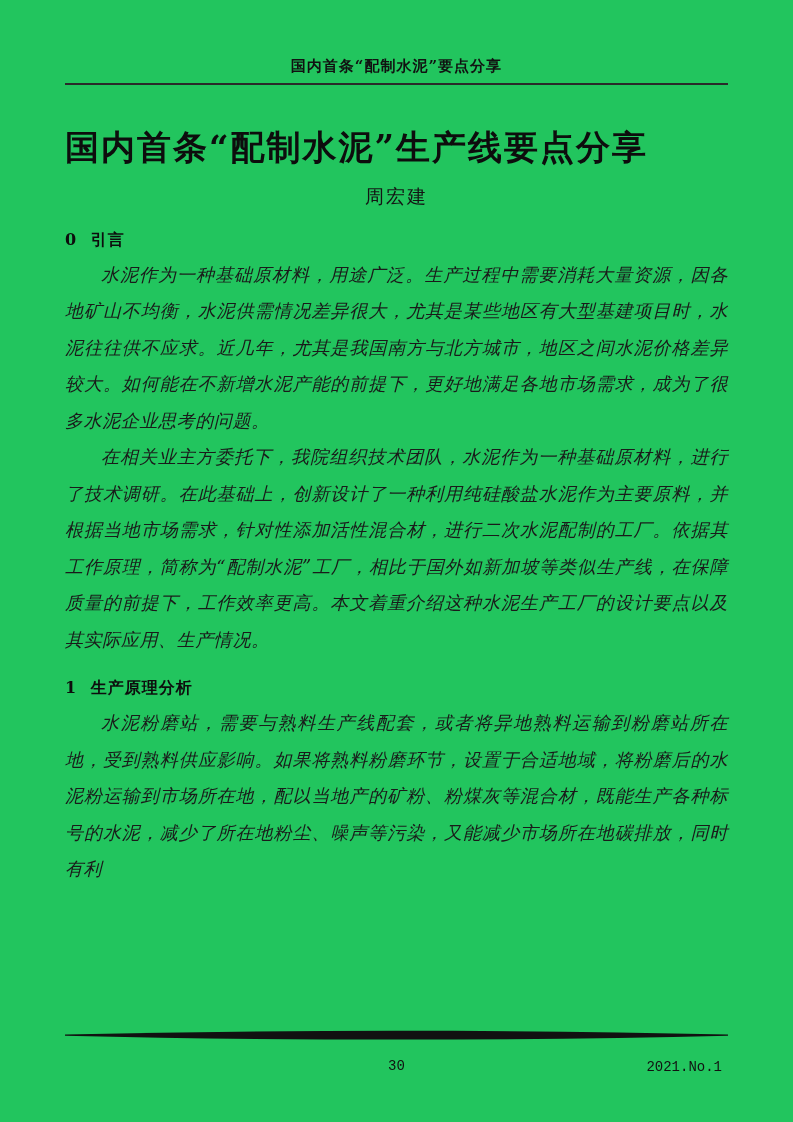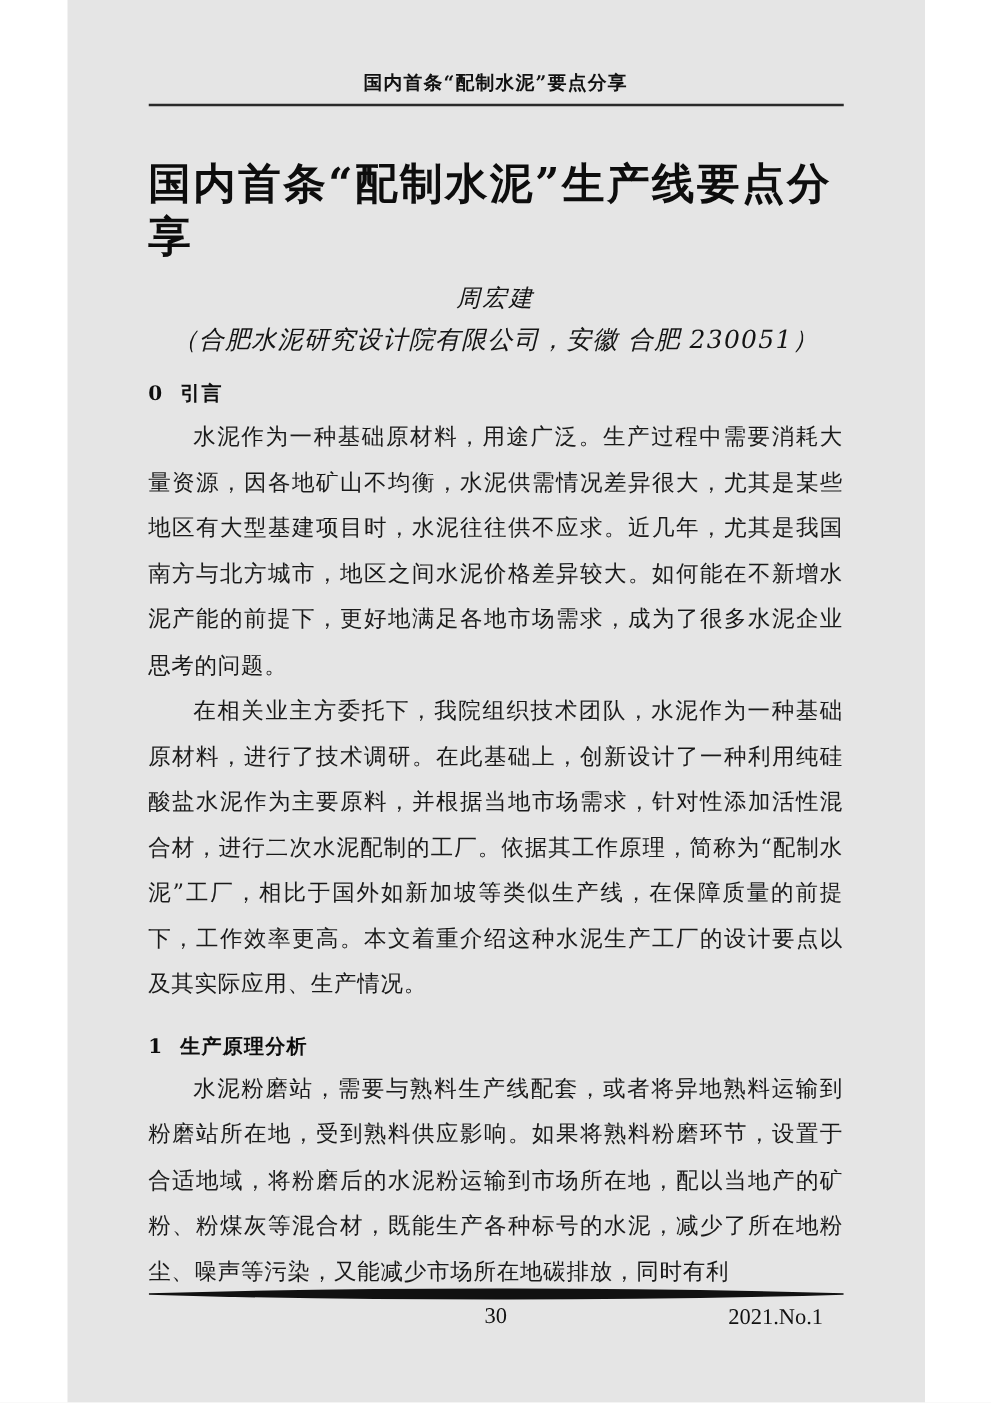--- a/index.html
+++ b/index.html
@@ -2,24 +2,24 @@
 <html lang="zh"><head>
 <meta charset="utf-8">
 <style>
   html, body {
     margin: 0;
     padding: 0;
     background: #ffffff;
   }
   .page {
     position: relative;
-    width: 686px;
+    width: 793px;
     height: 1122px;
     margin: 0 auto;
-    background: #e5e5e5;
+    background: #22c55e;
     box-sizing: border-box;
     padding: 0 65px;
     color: #141414;
     font-family: "DejaVu Serif", "Liberation Serif", serif;
     overflow: hidden;
   }
   
   .running-header {
     padding-top: 57px;
     text-align: center;
@@ -41,21 +41,20 @@
     font-size: 34px;
     font-weight: bold;
     letter-spacing: 2px;
     color: #0d0d0d;
     line-height: 1.25;
   }
   .author-line {
     margin-top: 15px;
     text-align: center;
     font-size: 19px;
-    font-style: italic;
     letter-spacing: 2px;
   }
   .affiliation-line {
     margin-top: 6px;
     text-align: center;
     font-size: 20px;
     font-style: italic;
     letter-spacing: 1px;
   }
   
@@ -74,71 +73,71 @@
   }
   
   .body-paragraph {
     margin: 0;
     font-size: 18px;
     line-height: 36.5px;
     text-align: justify;
     text-indent: 2em;
     letter-spacing: 0.6px;
     color: #1a1a1a;
+    font-style: italic;
   }
   .section-block:first-of-type .body-paragraph:first-of-type {
     margin-top: 4px;
   }
   
   .footer {
     position: absolute;
     left: 65px;
     right: 65px;
     top: 1030px;
   }
   .footer-rule-svg {
     display: block;
     width: 100%;
     height: 10px;
   }
   .footer-row {
     position: relative;
-    margin-top: 2px;
+    margin-top: 18px;
     height: 20px;
-    font-family: Liberation Serif, serif;
-    font-size: 18px;
+    font-family: Liberation Mono, monospace;
+    font-size: 14px;
     color: #111;
   }
   .footer-page-number {
     position: absolute;
     left: 0;
     right: 0;
     text-align: center;
   }
   .footer-issue {
     position: absolute;
-    right: 16px;
+    right: 6px;
     top: 1px;
   }
 </style>
 </head>
 <body>
 
 <div class="page">
 
   <div class="running-header">
     <div class="running-header-text">国内首条“配制水泥”要点分享</div>
     <div class="header-rule"></div>
   </div>
 
   <h1 class="article-title">国内首条“配制水泥”生产线要点分享</h1>
 
   <div class="author-line">周宏建</div>
 
-  <div class="affiliation-line">（合肥水泥研究设计院有限公司，安徽 合肥 230051）</div>
 
   <div class="section-block">
     <h2 class="section-heading">
       <span class="sec-num">0</span><span class="sec-title">引言</span>
     </h2>
     <p class="body-paragraph">水泥作为一种基础原材料，用途广泛。生产过程中需要消耗大量资源，因各地矿山不均衡，水泥供需情况差异很大，尤其是某些地区有大型基建项目时，水泥往往供不应求。近几年，尤其是我国南方与北方城市，地区之间水泥价格差异较大。如何能在不新增水泥产能的前提下，更好地满足各地市场需求，成为了很多水泥企业思考的问题。</p>
     <p class="body-paragraph">在相关业主方委托下，我院组织技术团队，水泥作为一种基础原材料，进行了技术调研。在此基础上，创新设计了一种利用纯硅酸盐水泥作为主要原料，并根据当地市场需求，针对性添加活性混合材，进行二次水泥配制的工厂。依据其工作原理，简称为“配制水泥”工厂，相比于国外如新加坡等类似生产线，在保障质量的前提下，工作效率更高。本文着重介绍这种水泥生产工厂的设计要点以及其实际应用、生产情况。</p>
   </div>
 
   <div class="section-block">

